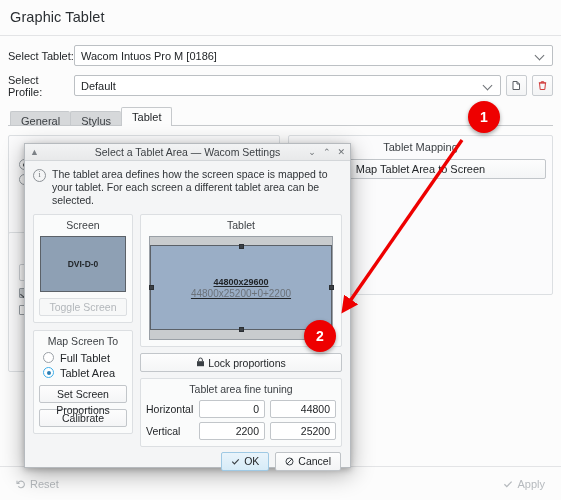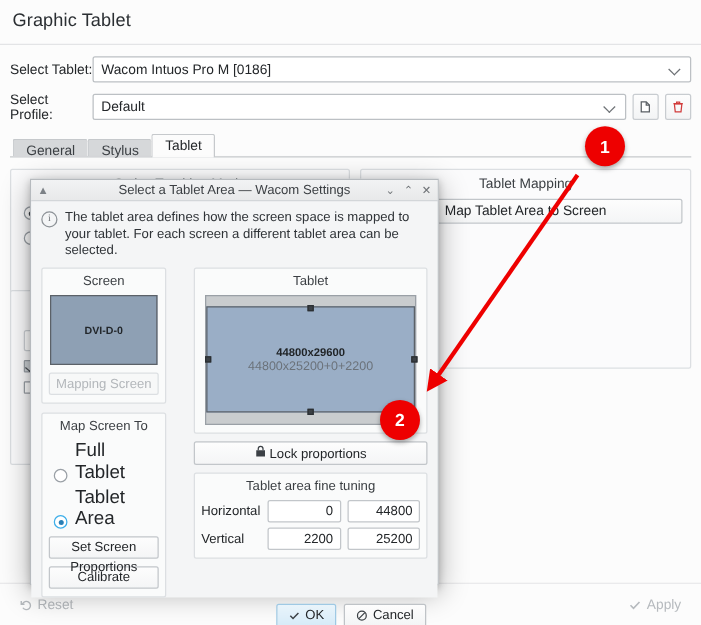--- a/index.html
+++ b/index.html
@@ -154,24 +154,24 @@
     text-align: center;
     font-size: 11px;
     color: #3b3f43;
     margin-bottom: 6px;
   }
   .pane-left  { flex: 0 0 272px; height: 160px; }
   .pane-right { flex: 1 1 auto;  height: 160px; }
 
   .radio-line {
     display: flex;
-    align-items: flex-end;
+    align-items: flex-start;
     gap: 6px;
     margin: 3px 0 0 4px;
-    font-size: 15px;
+    font-size: 11px;
   }
   .radio {
     width: 11px; height: 11px;
     border-radius: 50%;
     border: 1px solid #9aa0a6;
     background: #fff;
     box-sizing: border-box;
     position: relative;
     flex: 0 0 11px;
   }
@@ -329,21 +329,21 @@
     color: #6e7276;
     font-size: 8px;
     line-height: 10px;
     text-align: center;
     flex: 0 0 11px;
     margin-top: 1px;
     font-family: "Liberation Serif", serif;
   }
   .info-text { font-size: 10.5px; color: #2f3337; line-height: 13px; }
 
-  .dlg-cols { display: flex; gap: 22px; flex: 1 1 auto; }
+  .dlg-cols { display: flex; gap: 7px; flex: 1 1 auto; }
   .col-left { flex: 0 0 100px; display: flex; flex-direction: column; gap: 7px; }
   .col-right { flex: 1 1 auto; display: flex; flex-direction: column; gap: 6px; }
 
   .dgroup {
     border: 1px solid #dcdfe2;
     border-radius: 2px;
     background: #fafbfb;
     box-sizing: border-box;
     padding: 4px 5px 6px 5px;
   }
@@ -386,20 +386,21 @@
     position: absolute;
     left: 0px; right: 0px; top: 8px; bottom: 9px;
     background: #9aaec6;
     border: 1px solid #5b6168;
     box-sizing: border-box;
     display: flex;
     flex-direction: column;
     align-items: center;
     justify-content: center;
     gap: 1px;
+    text-decoration: underline;
   }
   .t-main { font-size: 9px; font-weight: bold; color: #1f2326; }
   .t-sub  { font-size: 10px; color: #6b727a; }
   .handle {
     position: absolute;
     width: 5px; height: 5px;
     background: #3b4045;
     border: 1px solid #2b2f33;
     box-sizing: border-box;
   }
@@ -595,21 +596,21 @@
 
     <div class="dlg-cols">
 
       <div class="col-left">
 
         <div class="dgroup">
           <div class="dgroup-title">Screen</div>
           <div class="screen-widget">
             <span>DVI-D-0</span>
           </div>
-          <div class="btn wide small-btn disabled">Mapping Screen</div>
+          <div class="btn wide small-btn disabled">Toggle Screen</div>
         </div>
 
         <div class="dgroup">
           <div class="dgroup-title">Map Screen To</div>
           <div class="radio-line">
             <span class="radio"></span>
             <span>Full Tablet</span>
           </div>
           <div class="radio-line">
             <span class="radio blue on"></span>

